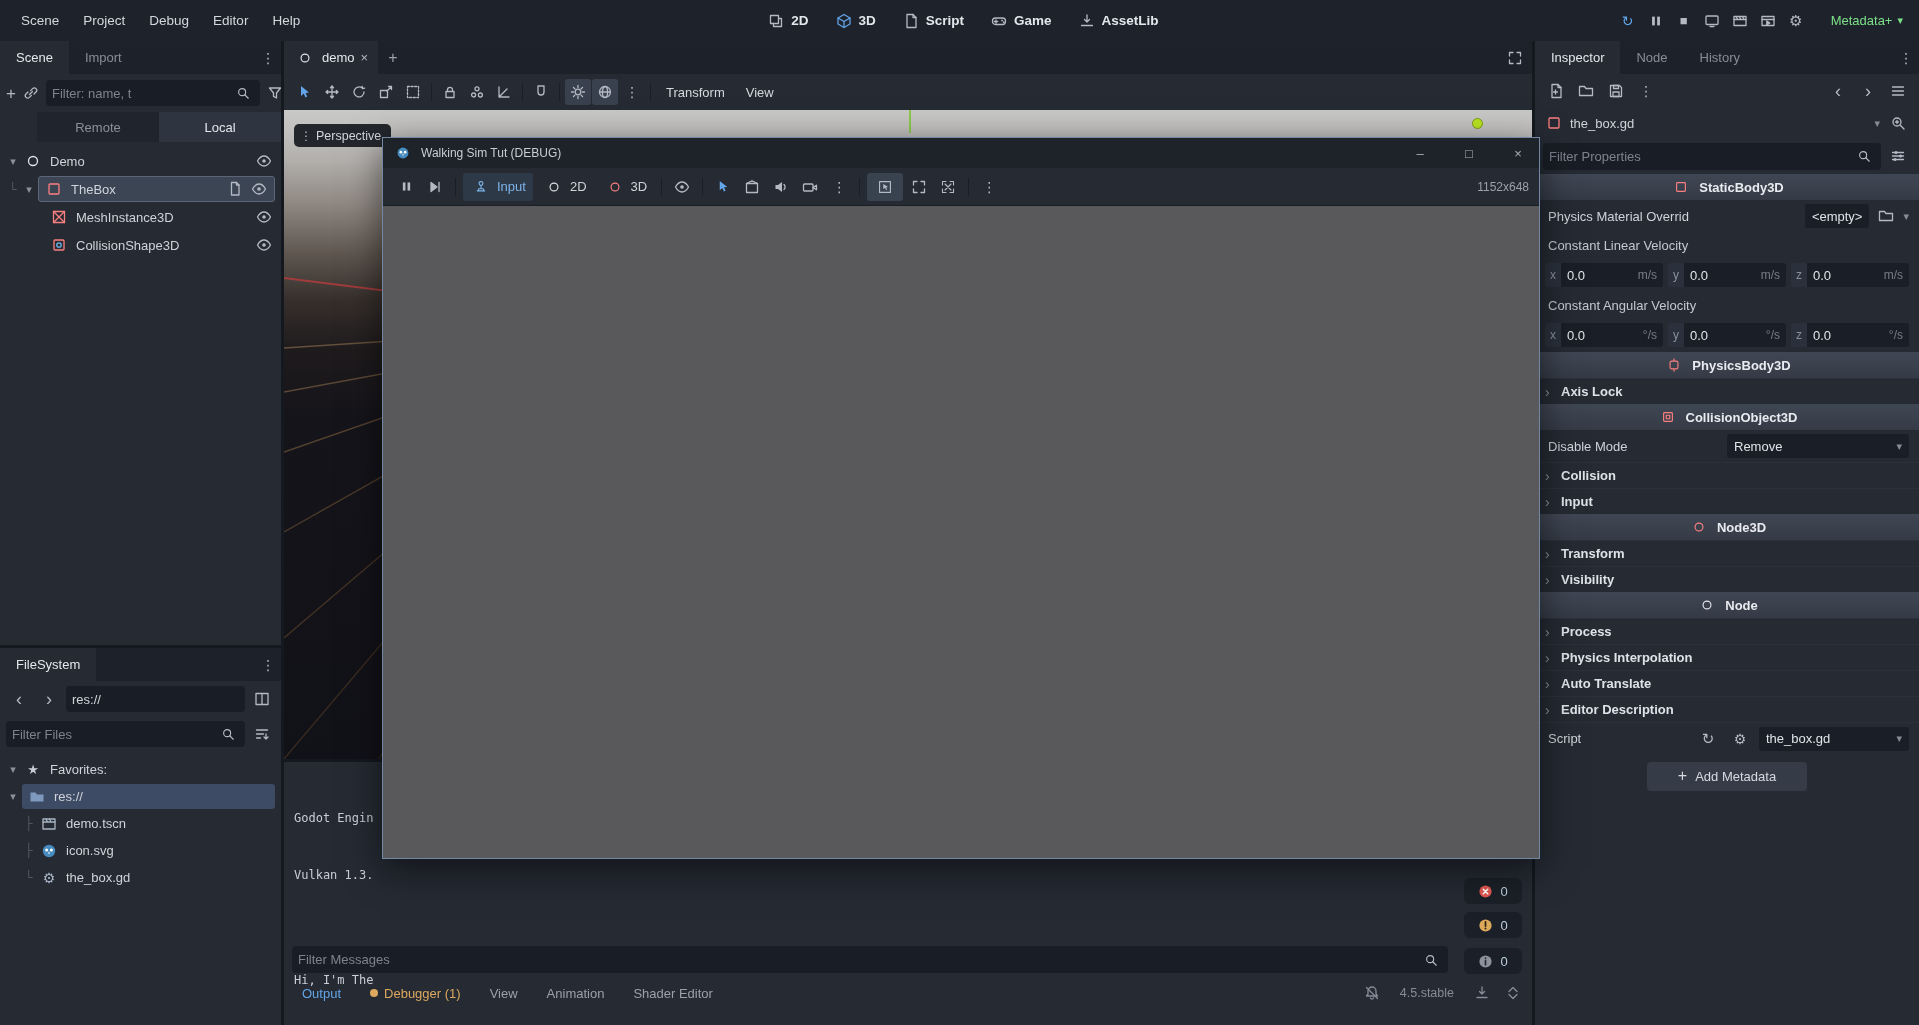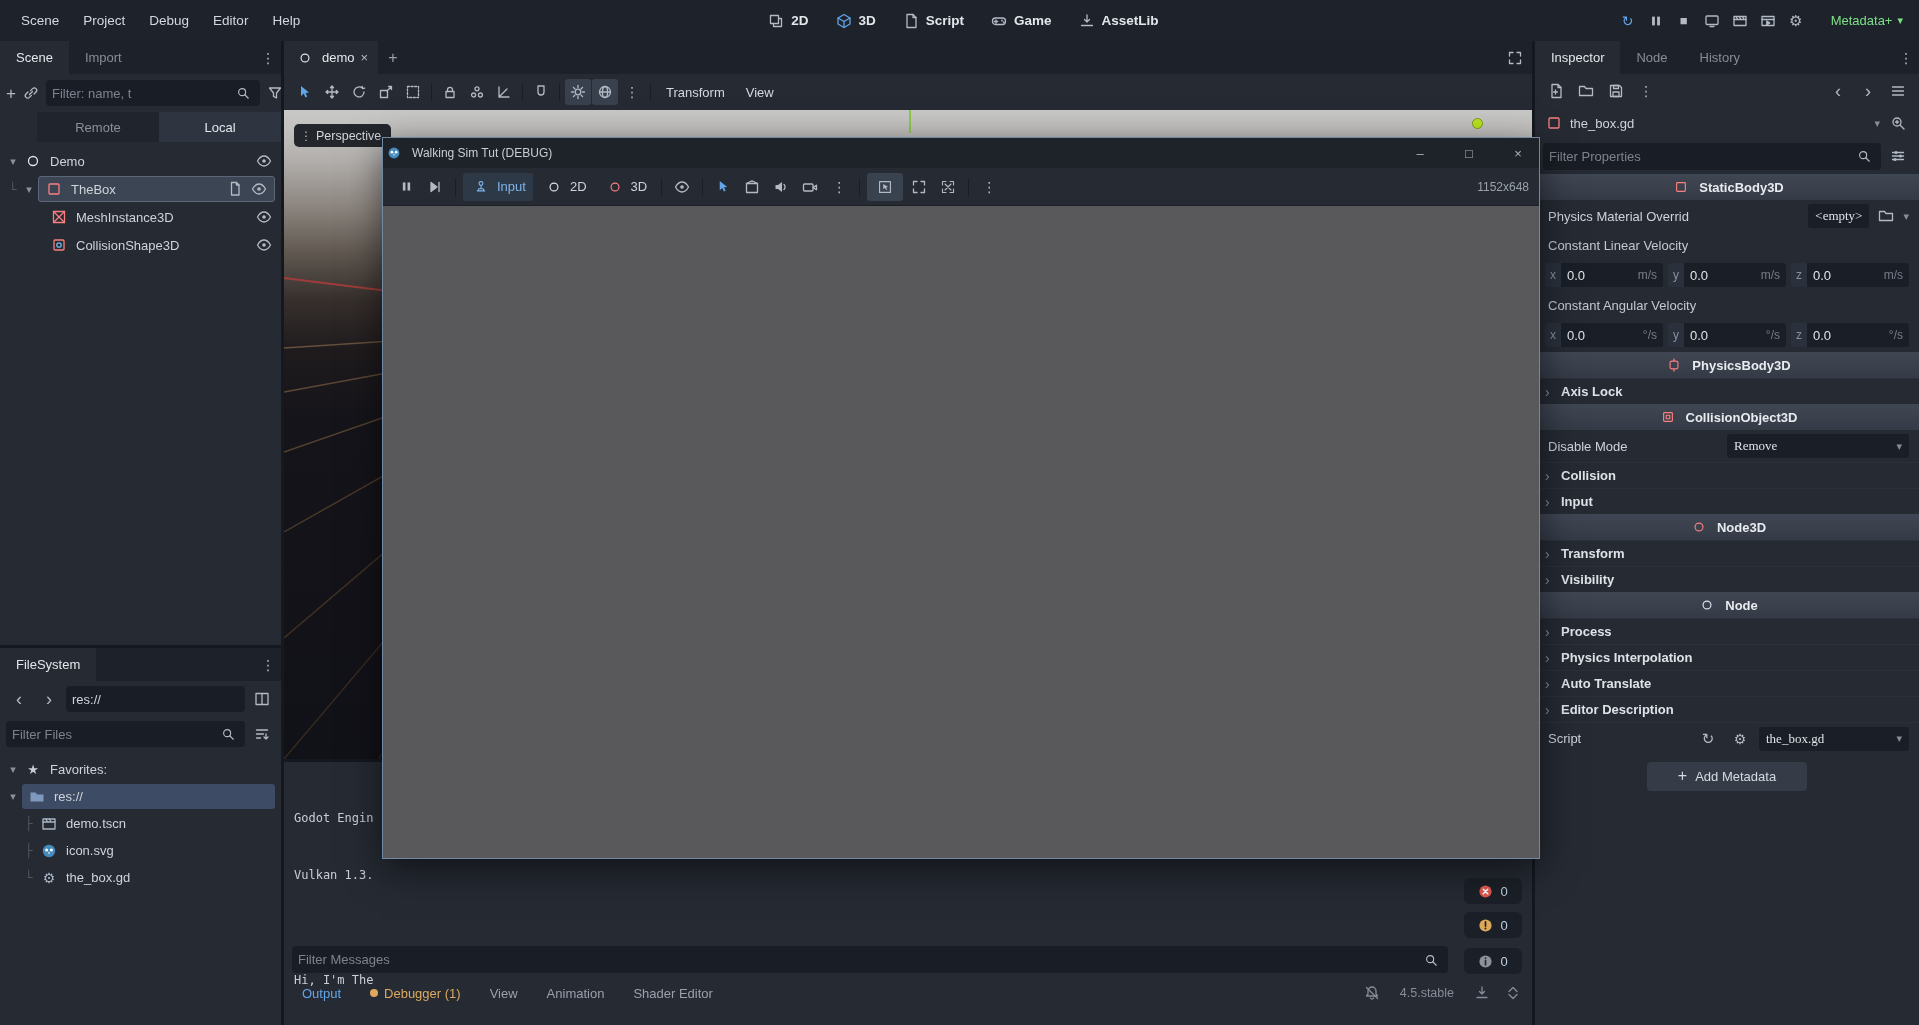--- a/index.html
+++ b/index.html
@@ -94,21 +94,21 @@
   .status-tab.sel { color:#63a5e8; }
   .status-tab.warn { color:#dca95f; }
   .dot { width:8px; height:8px; border-radius:50%; background:#dca95f; }
   .badge { position:absolute; right:10px; width:58px; height:26px; background:#1b2028; border-radius:6px; display:flex; align-items:center; justify-content:center; gap:7px; }
   .badge .num { color:#bfd0e2; font-size:13px; }
   .badge svg { width:15px; height:15px; }
   #badge-err { top:116px; } #badge-warn { top:150px; } #badge-msg { top:186px; }
 
   
   #debug-window { position:absolute; left:98px; top:96px; width:1158px; height:722px; background:#262b33; border:1px solid #7188a5; box-shadow:0 10px 34px rgba(0,0,0,.55); z-index:40; display:flex; flex-direction:column; }
-  .dw-titlebar { height:30px; background:#1e2229; display:flex; align-items:center; gap:7px; flex:none; }
+  .dw-titlebar { height:30px; background:#1e2229; display:flex; align-items:center; padding-left:9px; gap:7px; flex:none; }
   .dw-title { font-size:12px; color:#c9cdd3; }
   .dw-btn { width:42px; height:30px; display:flex; align-items:center; justify-content:center; color:#aab0b9; font-size:13px; }
   .dw-toolbar { height:38px; background:#262b33; border-bottom:1px solid #1a1f26; display:flex; align-items:center; gap:3px; padding:0 10px; flex:none; }
   .chip { display:flex; align-items:center; gap:5px; padding:3px 7px; border-radius:3px; color:#cfd3da; font-size:13px; }
   .chip.active { background:#2e3947; color:#7db3e8; }
   .chip.hlbox { background:#39424f; }
   .dw-game { flex:1; background:#59595b; }
   .dw-res { color:#9aa1ab; font-size:12px; margin-left:8px; }
 
   
@@ -122,21 +122,21 @@
   .group-row { height:26px; display:flex; align-items:center; padding-left:13px; color:#c3c8d0; flex:none; }
   .sect { height:26px; display:flex; align-items:center; gap:6px; padding-left:10px; border-top:1px solid #2b313b; flex:none; }
   .sect .arrow { color:#8b919c; font-size:14px; width:10px; }
   .sect .s-label { font-weight:bold; color:#dfe3e8; }
   .vec-row { height:34px; display:flex; align-items:center; gap:5px; padding:0 10px; flex:none; }
   .vec-cell { flex:1; display:flex; height:24px; border-radius:3px; overflow:hidden; }
   .axis-tag { width:16px; background:#2a313c; color:#8b919c; display:flex; align-items:center; justify-content:center; font-size:12px; flex:none; }
   .vbox { flex:1; background:#1a1f27; display:flex; align-items:center; padding:0 6px; gap:4px; }
   .vval { color:#e2e5ea; }
   .vunit { color:#767d88; font-size:12px; margin-left:auto; }
-  .dd { display:flex; align-items:center; background:#1a1f27; border-radius:3px; height:24px; padding:0 7px; gap:6px;font-family:Liberation Serif, serif; }
+  .dd { display:flex; align-items:center; background:#1a1f27; border-radius:3px; height:24px; padding:0 7px; gap:6px; }
   .dd .dd-val { color:#dfe3e8; }
   .addmeta-wrap { height:44px; display:flex; align-items:center; justify-content:center; flex:none; }
   .addmeta { width:160px; height:29px; background:#353c48; border-radius:4px; display:flex; align-items:center; justify-content:center; gap:8px; color:#d6dae0; }
 </style>
 </head>
 <body>
 
 <header id="menubar">
   <span class="menu-item">Scene</span>
   <span class="menu-item">Project</span>

